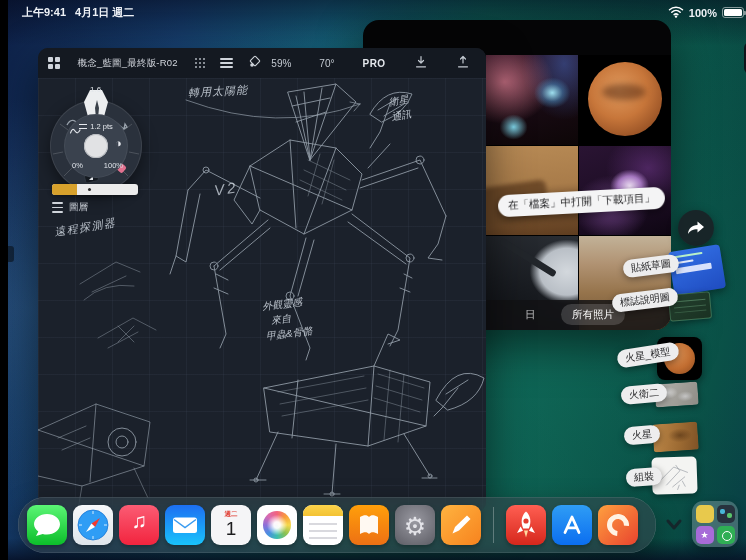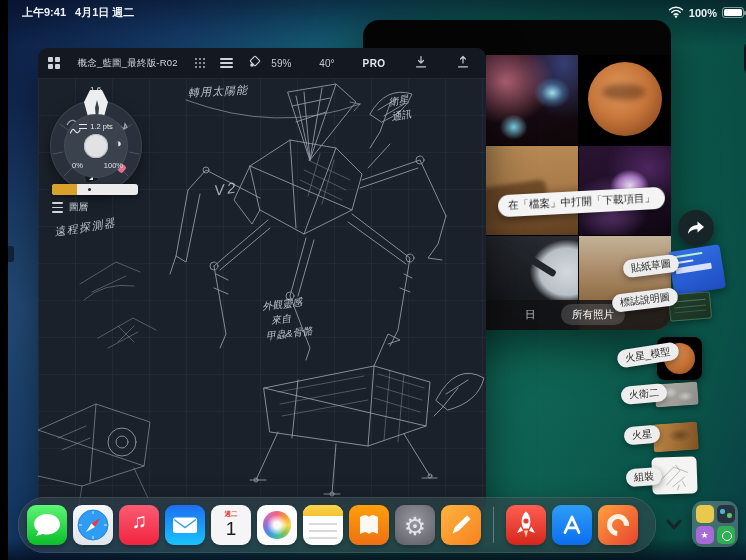--- a/index.html
+++ b/index.html
@@ -304,21 +304,21 @@
           <b></b>
         </span>
       <span style="margin-left:6px;">
         <svg width="14" height="14" viewBox="0 0 14 14">
             <rect x="3.4" y="3.4" width="7.2" height="7.2" rx="1" transform="rotate(45 7 7)" fill="none" stroke="#cfd4db" stroke-width="1.1"></rect>
             <circle cx="4" cy="11" r="1.8" fill="#cfd4db"></circle>
           </svg>
       </span>
       <span class="c-right">
         <span>59%</span>
-        <span>40°</span>
+        <span>70°</span>
         <span class="c-pro">PRO</span>
         <span>
           <svg width="14" height="14" viewBox="0 0 14 14">
               <path d="M7 1.5v6M4.5 5.5L7 8l2.5-2.5" stroke="#c3c9d1" stroke-width="1.2" fill="none" stroke-linecap="round" stroke-linejoin="round"></path>
               <path d="M2.5 11.8h9" stroke="#c3c9d1" stroke-width="1.2" stroke-linecap="round"></path>
             </svg>
         </span>
         <span>
           <svg width="14" height="14" viewBox="0 0 14 14">
               <path d="M7 8V2M4.5 4L7 1.5 9.5 4" stroke="#c3c9d1" stroke-width="1.2" fill="none" stroke-linecap="round" stroke-linejoin="round"></path>

